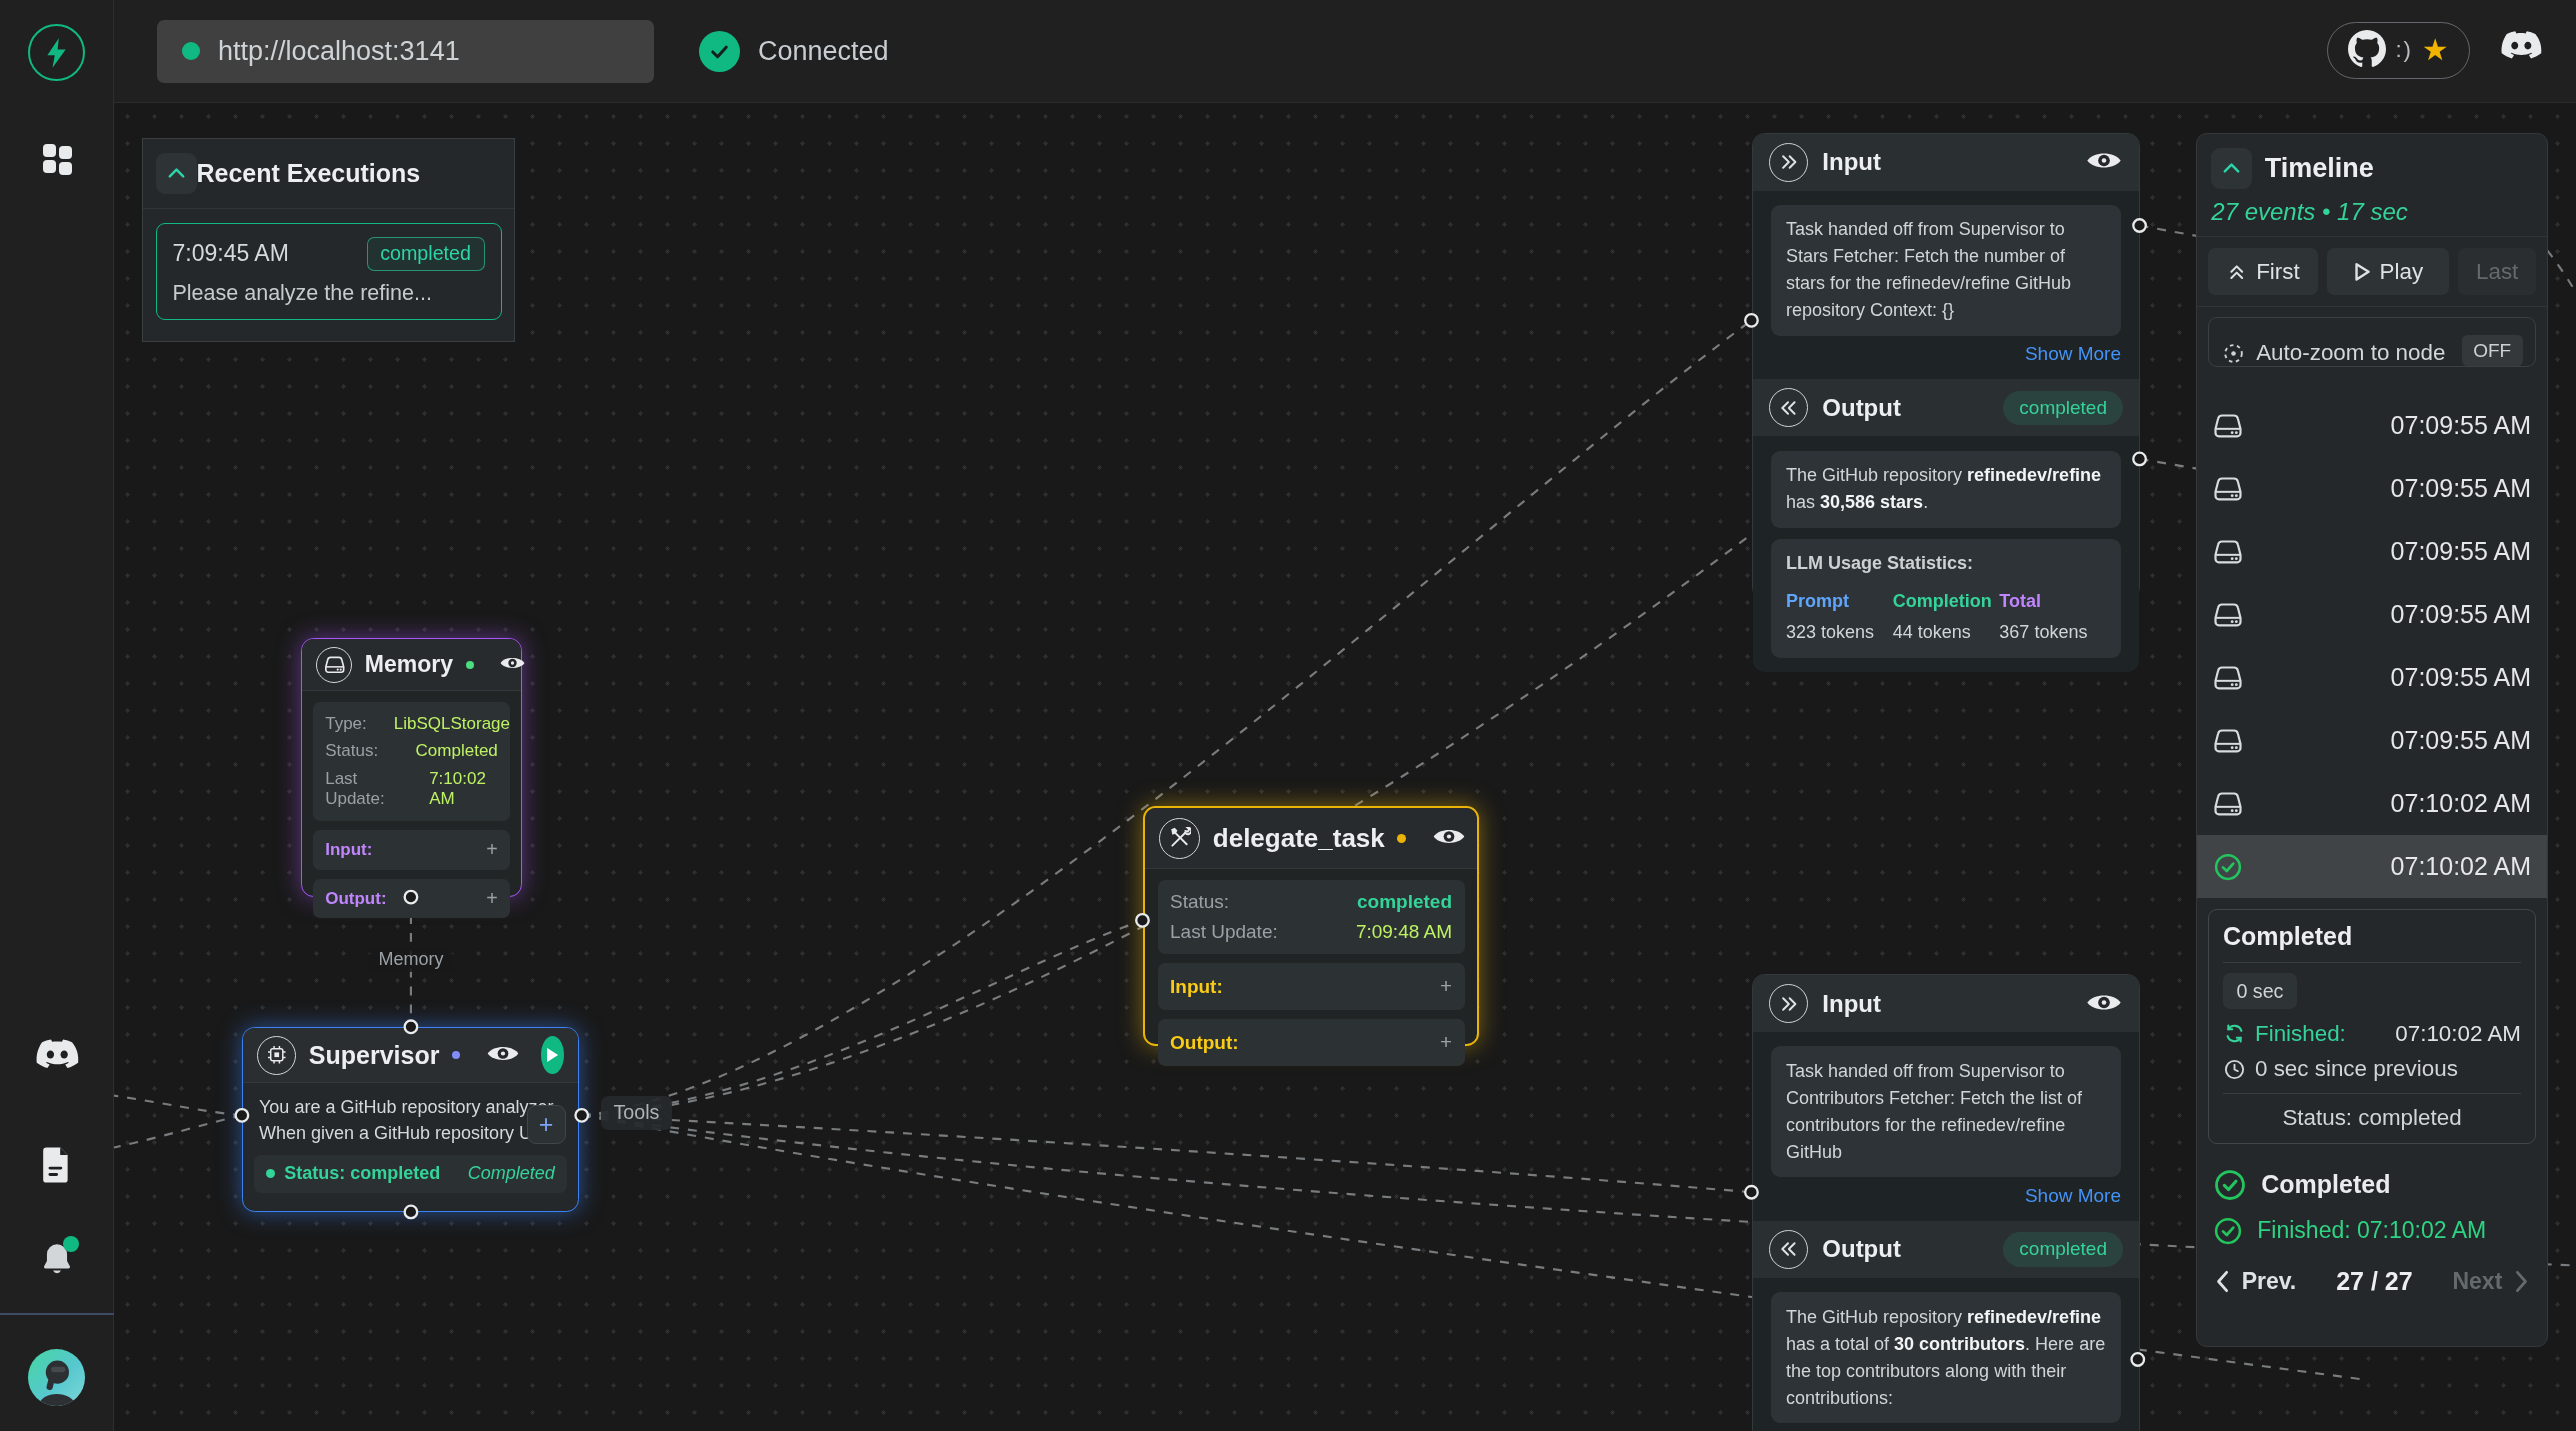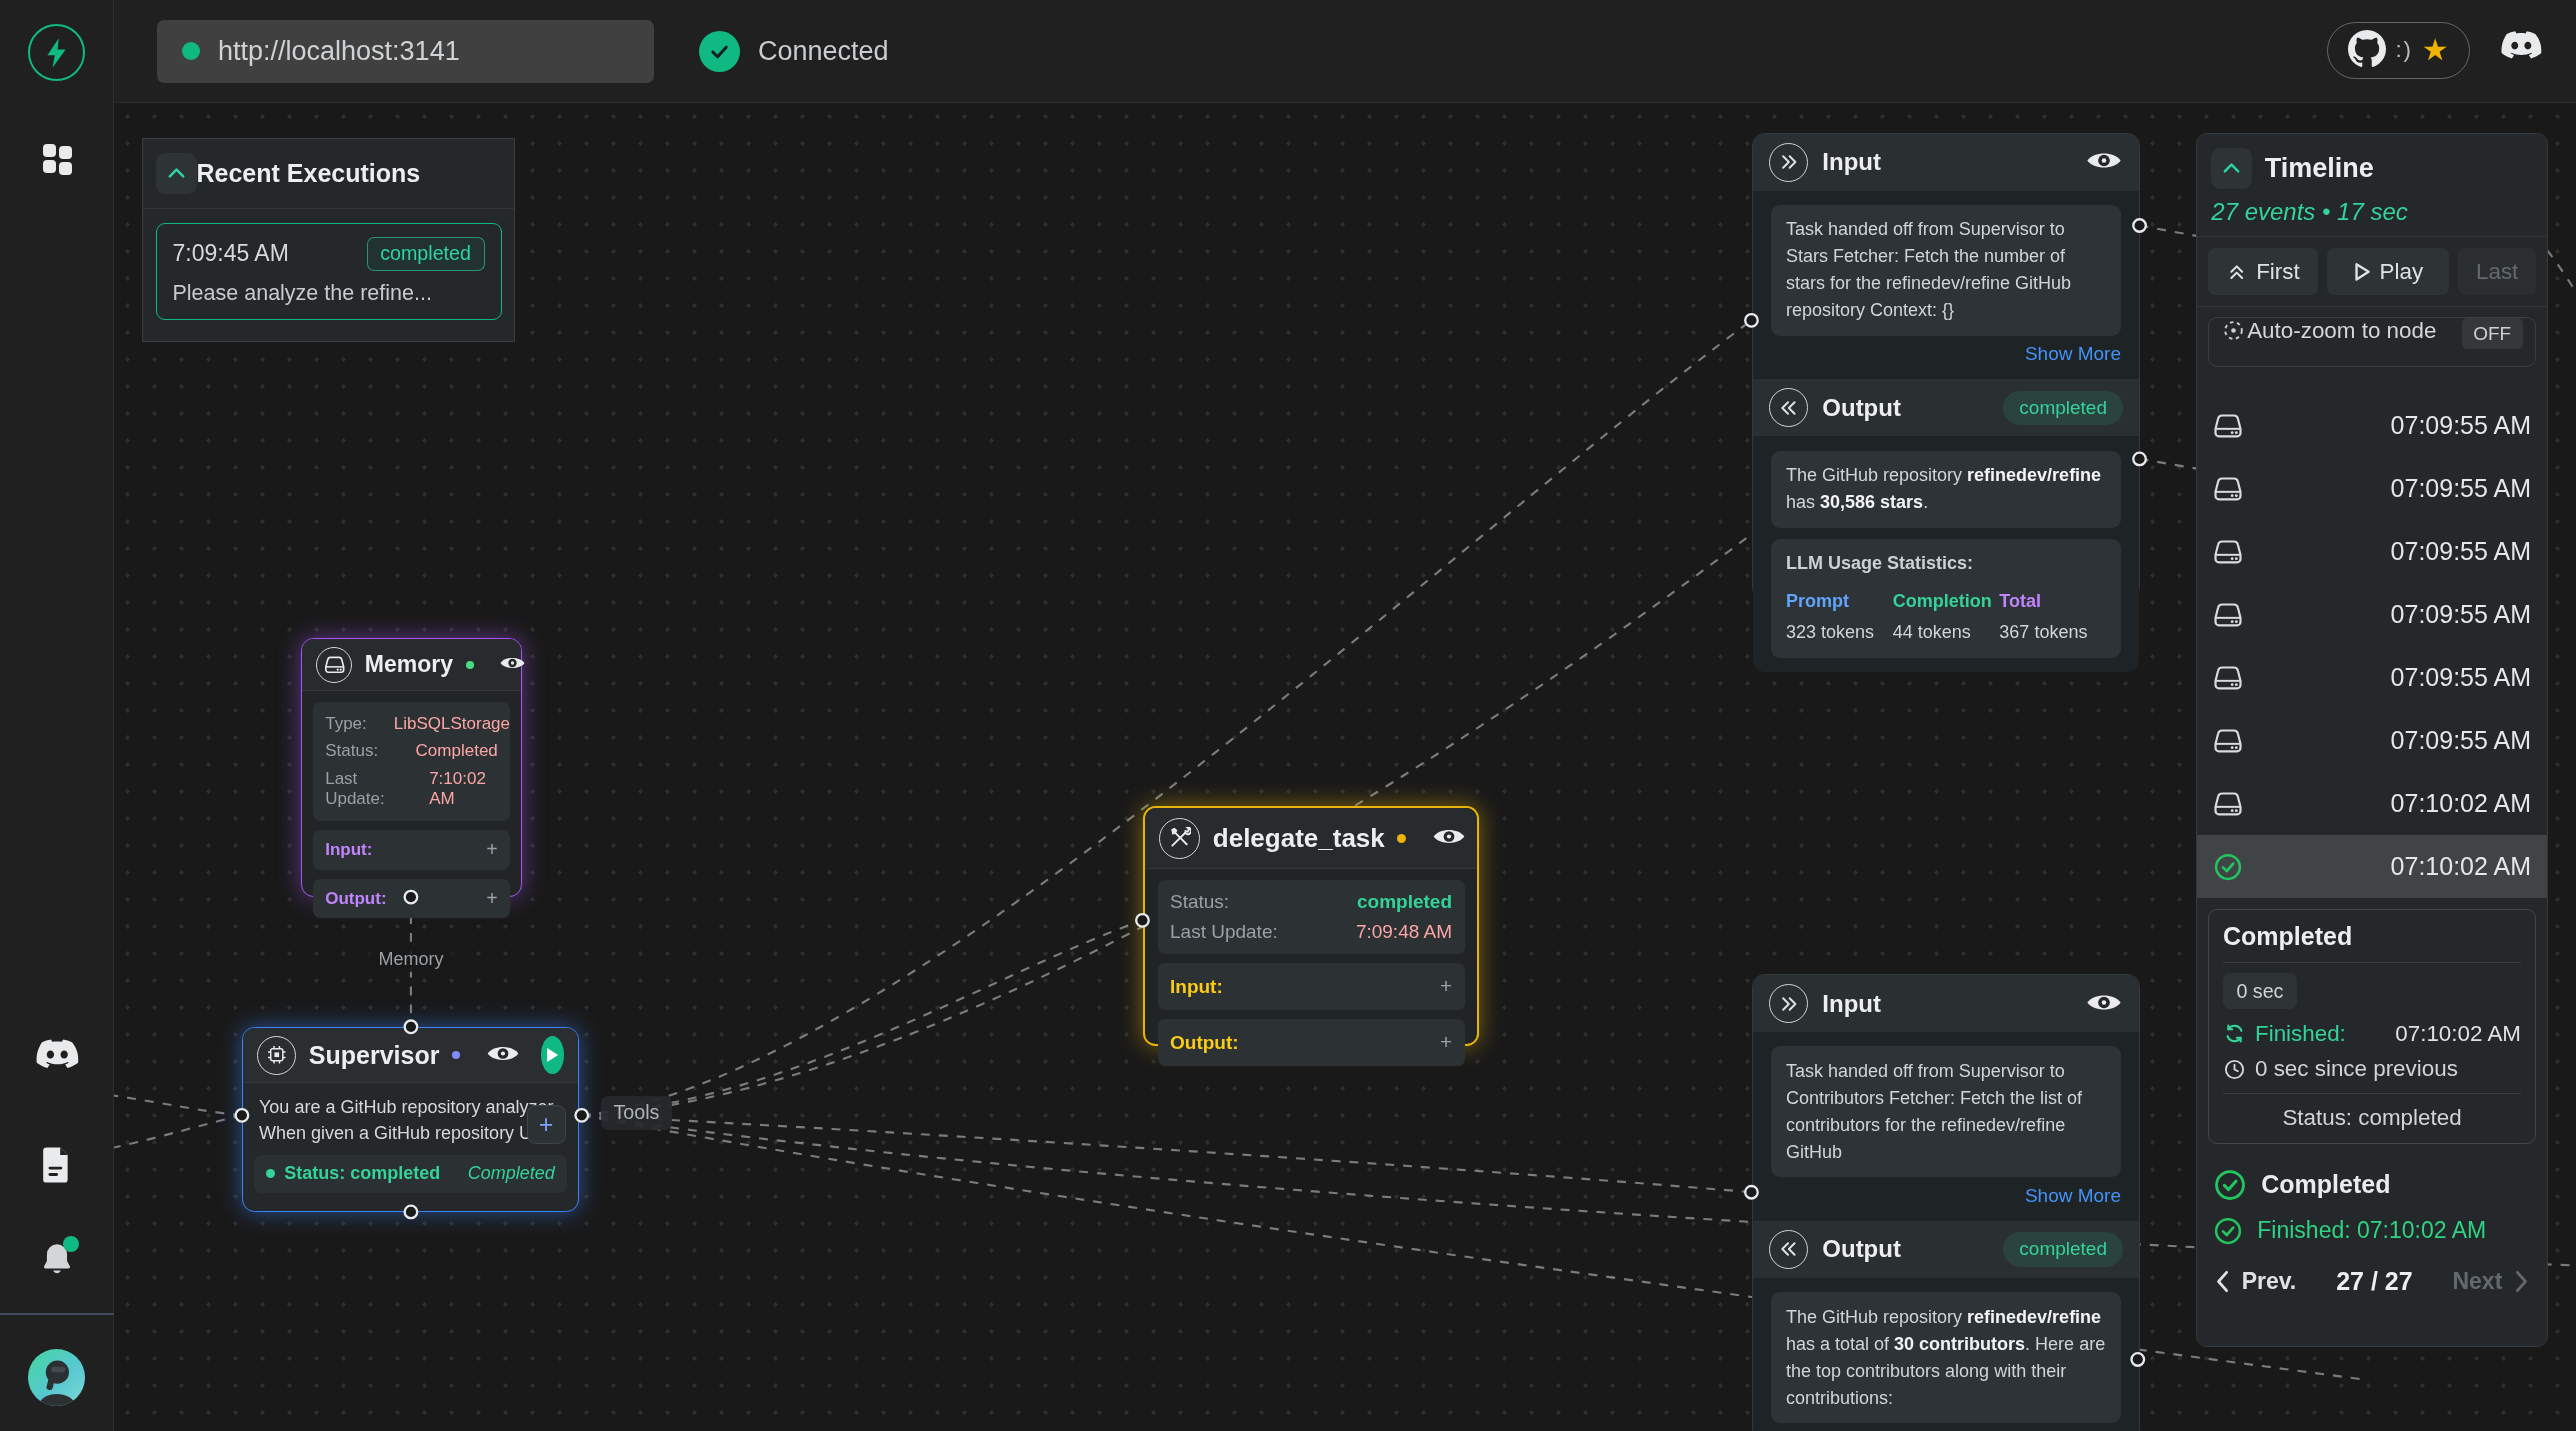--- a/index.html
+++ b/index.html
@@ -44,21 +44,21 @@
   
   .node { border-radius:12.5px; background:#212526; }
   .node-header { display:flex; align-items:center; padding:0 14.3px; gap:12.5px; border-bottom:0.9px solid #34383b; background:#272b2d; border-radius:11.6px 11.6px 0 0; }
   .icon-circle { border:1.8px solid #d4d7da; border-radius:50%; display:flex; align-items:center; justify-content:center; flex:0 0 auto; }
   .node-title { font-weight:bold; color:#eceeef; }
   .status-dot { border-radius:50%; flex:0 0 auto; }
   .spacer { flex:1; }
   .inner-box { background:#2c3134; border-radius:7.2px; }
   .kv-row { display:flex; justify-content:space-between; align-items:center; }
   .kv-label { color:#9aa0a5; }
-  .kv-value { color:#fca5a5;padding-left:27px; }
+  .kv-value { color:#bef264;padding-left:27px; }
   .plus-sign { color:#9aa0a5; font-size:23px; line-height:1; }
 
   
   #memory-node { left:187px; top:535px; width:221px; height:259px; border:1.8px solid #a855f7; box-shadow:0 0 23px rgba(168,85,247,.5); }
   #memory-node .node-header { height:52px; }
   #memory-node .node-title { font-size:23px; }
   .mem-label { color:#c084fc; font-weight:bold; font-size:17px; }
 
   
   #supervisor-node { left:128px; top:924px; width:337px; height:185px; border:1.8px solid #3b82f6; box-shadow:0 0 23px rgba(59,130,246,.55); background:#24282a; }
@@ -111,21 +111,21 @@
   .tl-head { padding:14.3px 14.3px 10.7px; }
   .tl-head-row { display:flex; align-items:center; gap:12.5px; }
   .tl-title { font-size:27px; font-weight:bold; color:#eceeef; }
   .tl-summary { margin-top:9px; font-size:24px; color:#34d399;font-style:italic; }
   .tl-div { height:0.9px; background:#313539; }
   .tl-buttons { display:flex; gap:9px; padding:10.7px 10.7px; }
   .tl-btn { height:47px; background:#2e3336; border-radius:7.2px; display:flex; align-items:center; justify-content:center; gap:9px;
             font-size:22.4px; color:#dfe2e4; padding:0 18px; }
   .tl-btn.disabled { background:#2a2e30; color:#64696d; }
   .tl-autozoom-wrap { padding:10.7px 10.7px; }
-  .tl-autozoom { border:0.9px solid #3a3f42; border-radius:9px; height:50px; display:flex; align-items:flex-start; gap:1px; padding:0 12.5px; }
+  .tl-autozoom { border:0.9px solid #3a3f42; border-radius:9px; height:50px; display:flex; align-items:flex-end; gap:10px; padding:0 12.5px; }
   .tl-az-text { font-size:22.4px; color:#d4d7da; flex:1; }
   .off-badge { background:#34383b; color:#cdd1d4; font-size:19px; padding:4.5px 11.6px; border-radius:5.4px; }
   .tl-events { margin-top:16px; }
   .tl-row { height:63px; display:flex; align-items:center; justify-content:space-between; padding:0 16px; }
   .tl-row.selected { background:#404447; }
   .tl-time { font-size:25px; color:#e5e7e9; }
   .tl-card { margin:10.7px 10.7px 0; border:0.9px solid #42474a; border-radius:9px; padding:12.5px 14.3px; }
   .tl-card-title { font-size:25px; font-weight:bold; color:#eceeef; }
   .tl-card hr { border:none; height:0.9px; background:#3a3e41; margin:10.7px 0; }
   .dur-chip { display:inline-block; background:#2e3336; border-radius:7.2px; padding:6.3px 13.4px; font-size:19.7px; color:#d2d5d8; }

